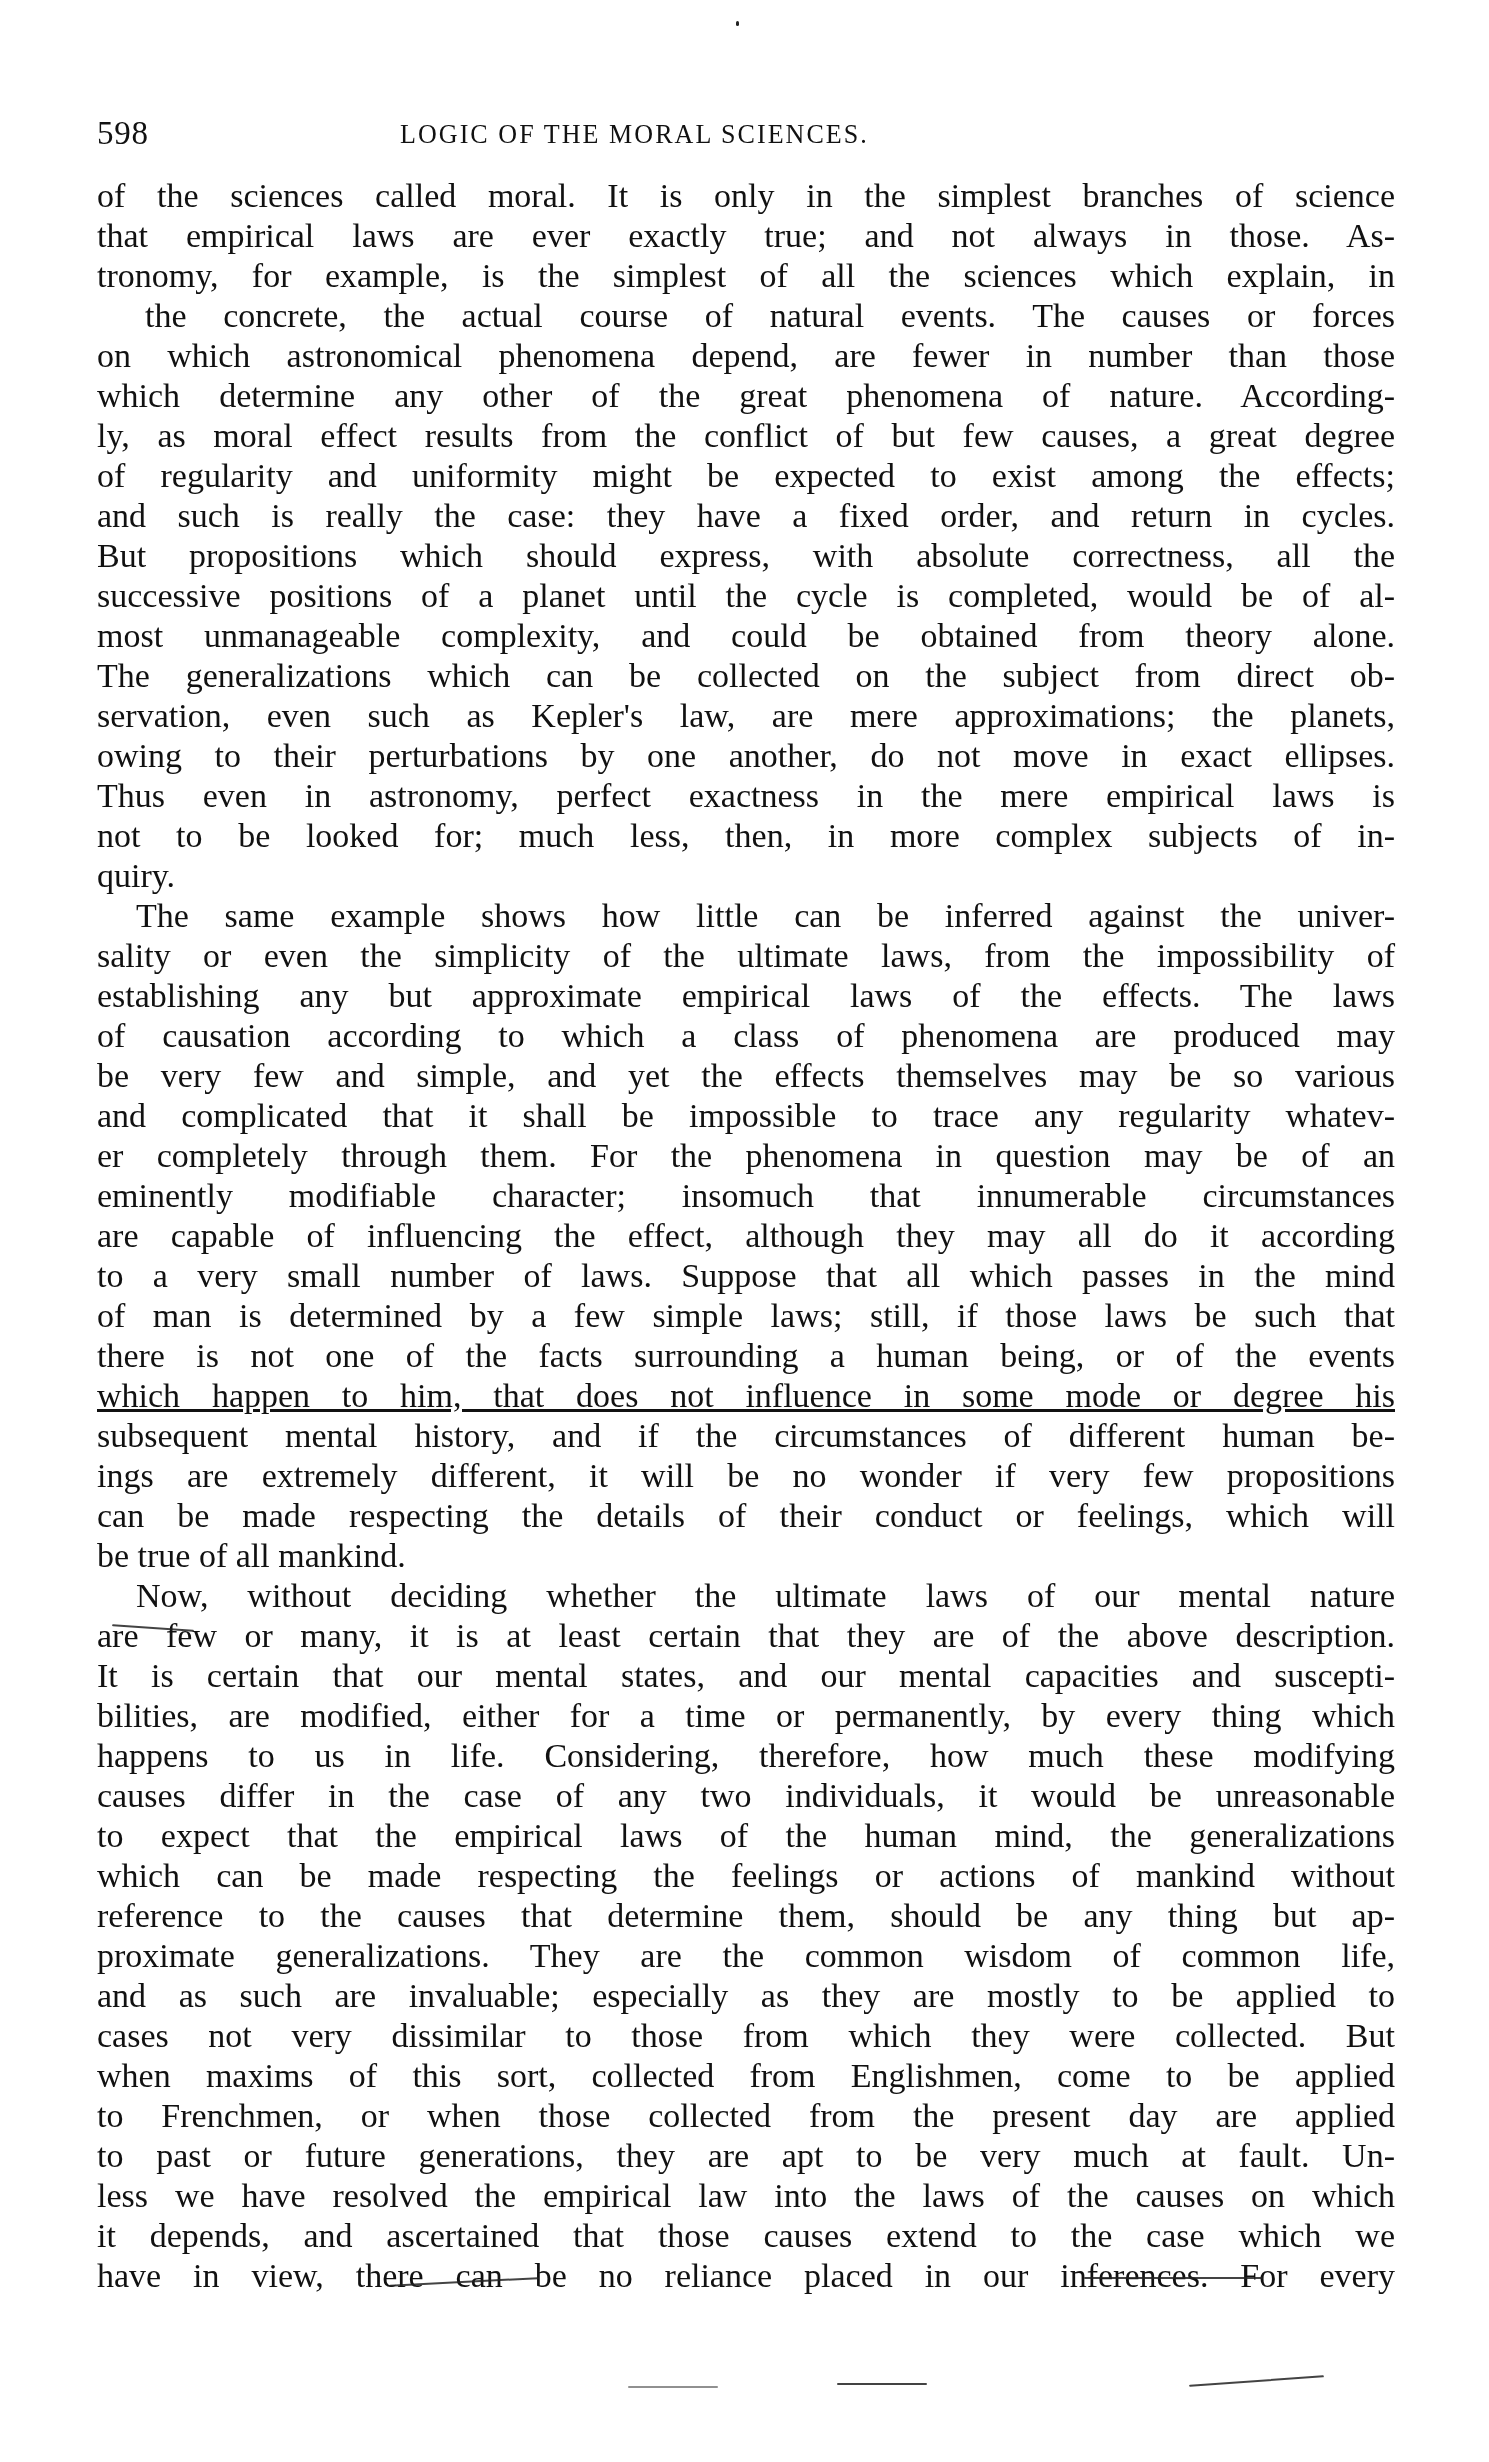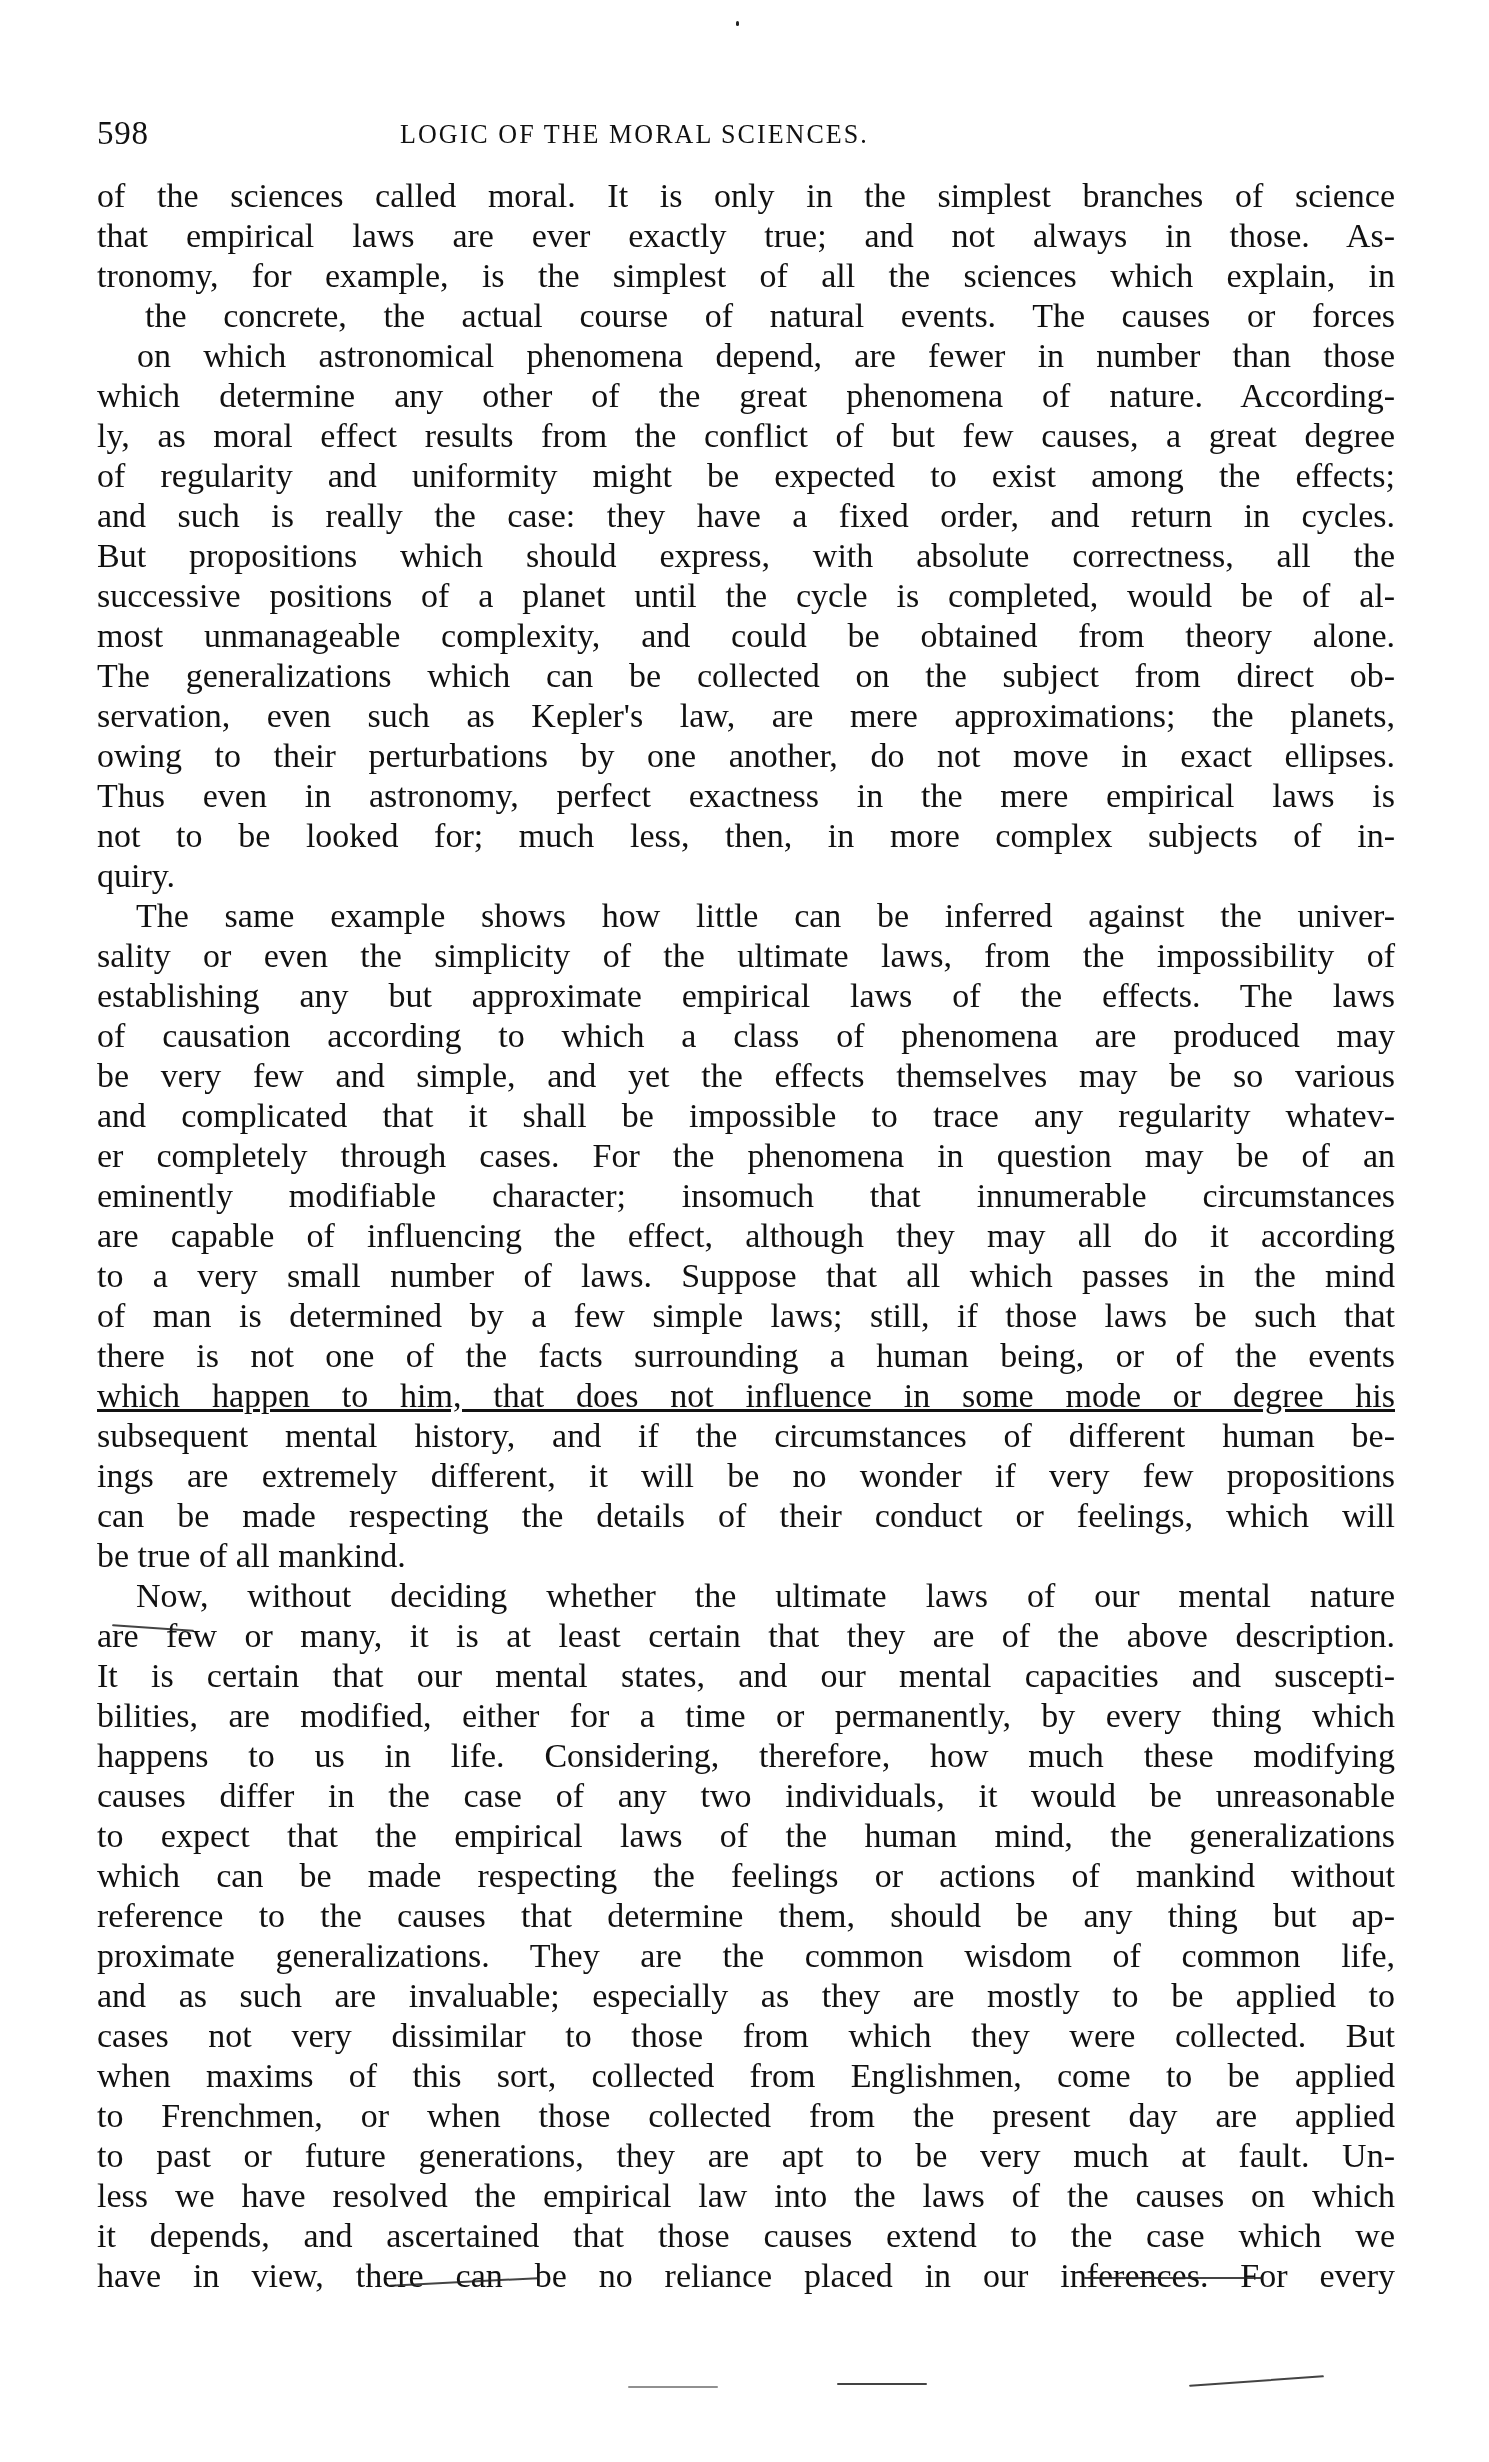--- a/index.html
+++ b/index.html
@@ -24,41 +24,41 @@
   <div class="running-head">
     <span class="page-number">598</span>
     <span class="running-title">LOGIC OF THE MORAL SCIENCES.</span>
   </div>
 
   <div class="body-text" id="body-text">
       <div class="line" style="white-space: nowrap; text-align: left; word-spacing: 0px;">of the sciences called moral.  It is only in the simplest branches of science</div>
       <div class="line" style="white-space: nowrap; text-align: left; word-spacing: 0px;">that empirical laws are ever exactly true; and not always in those.  As-</div>
       <div class="line" style="white-space: nowrap; text-align: left; word-spacing: 0px;">tronomy, for example, is the simplest of all the sciences which explain, in</div>
       <div class="line" style="white-space: nowrap; text-align: center; word-spacing: 0px; margin-left: 48px;">the concrete, the actual course of natural events.  The causes or forces</div>
-      <div class="line" style="white-space: nowrap; text-align: left; word-spacing: 0px; margin-left: 40px;">on which astronomical phenomena depend, are fewer in number than those</div>
+      <div class="line" style="white-space: nowrap; text-align: left; word-spacing: 0px;">on which astronomical phenomena depend, are fewer in number than those</div>
       <div class="line" style="white-space: nowrap; text-align: left; word-spacing: 0px;">which determine any other of the great phenomena of nature.  According-</div>
       <div class="line" style="white-space: nowrap; text-align: left; word-spacing: 0px;">ly, as moral effect results from the conflict of but few causes, a great degree</div>
       <div class="line" style="white-space: nowrap; text-align: left; word-spacing: 0px;">of regularity and uniformity might be expected to exist among the effects;</div>
       <div class="line" style="white-space: nowrap; text-align: left; word-spacing: 0px;">and such is really the case: they have a fixed order, and return in cycles.</div>
       <div class="line" style="white-space: nowrap; text-align: left; word-spacing: 0px;">But propositions which should express, with absolute correctness, all the</div>
       <div class="line" style="white-space: nowrap; text-align: left; word-spacing: 0px;">successive positions of a planet until the cycle is completed, would be of al-</div>
       <div class="line" style="white-space: nowrap; text-align: left; word-spacing: 0px;">most unmanageable complexity, and could be obtained from theory alone.</div>
       <div class="line" style="white-space: nowrap; text-align: left; word-spacing: 0px;">The generalizations which can be collected on the subject from direct ob-</div>
       <div class="line" style="white-space: nowrap; text-align: left; word-spacing: 0px;">servation, even such as Kepler's law, are mere approximations; the planets,</div>
       <div class="line" style="white-space: nowrap; text-align: left; word-spacing: 0px;">owing to their perturbations by one another, do not move in exact ellipses.</div>
       <div class="line" style="white-space: nowrap; text-align: left; word-spacing: 0px;">Thus even in astronomy, perfect exactness in the mere empirical laws is</div>
       <div class="line" style="white-space: nowrap; text-align: left; word-spacing: 0px;">not to be looked for; much less, then, in more complex subjects of in-</div>
       <div class="line last">quiry.</div>
       <div class="line indent" style="white-space: nowrap; text-align: left; word-spacing: 0px;">The same example shows how little can be inferred against the univer-</div>
       <div class="line" style="white-space: nowrap; text-align: left; word-spacing: 0px;">sality or even the simplicity of the ultimate laws, from the impossibility of</div>
       <div class="line" style="white-space: nowrap; text-align: left; word-spacing: 0px;">establishing any but approximate empirical laws of the effects.  The laws</div>
       <div class="line" style="white-space: nowrap; text-align: left; word-spacing: 0px;">of causation according to which a class of phenomena are produced may</div>
       <div class="line" style="white-space: nowrap; text-align: left; word-spacing: 0px;">be very few and simple, and yet the effects themselves may be so various</div>
       <div class="line" style="white-space: nowrap; text-align: left; word-spacing: 0px;">and complicated that it shall be impossible to trace any regularity whatev-</div>
-      <div class="line" style="white-space: nowrap; text-align: left; word-spacing: 0px;">er completely through cases.  For the phenomena in question may be of an</div>
+      <div class="line" style="white-space: nowrap; text-align: left; word-spacing: 0px;">er completely through them.  For the phenomena in question may be of an</div>
       <div class="line" style="white-space: nowrap; text-align: left; word-spacing: 0px;">eminently modifiable character; insomuch that innumerable circumstances</div>
       <div class="line" style="white-space: nowrap; text-align: left; word-spacing: 0px;">are capable of influencing the effect, although they may all do it according</div>
       <div class="line" style="white-space: nowrap; text-align: left; word-spacing: 0px;">to a very small number of laws.  Suppose that all which passes in the mind</div>
       <div class="line" style="white-space: nowrap; text-align: left; word-spacing: 0px;">of man is determined by a few simple laws; still, if those laws be such that</div>
       <div class="line" style="white-space: nowrap; text-align: left; word-spacing: 0px;">there is not one of the facts surrounding a human being, or of the events</div>
       <div class="line" style="white-space: nowrap; text-align: left; word-spacing: 0px; text-decoration: underline;">which happen to him, that does not influence in some mode or degree his</div>
       <div class="line" style="white-space: nowrap; text-align: left; word-spacing: 0px;">subsequent mental history, and if the circumstances of different human be-</div>
       <div class="line" style="white-space: nowrap; text-align: left; word-spacing: 0px;">ings are extremely different, it will be no wonder if very few propositions</div>
       <div class="line" style="white-space: nowrap; text-align: left; word-spacing: 0px;">can be made respecting the details of their conduct or feelings, which will</div>
       <div class="line last">be true of all mankind.</div>

